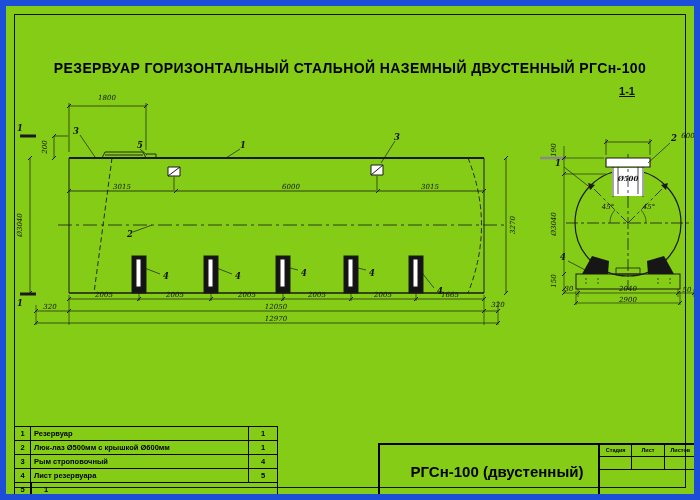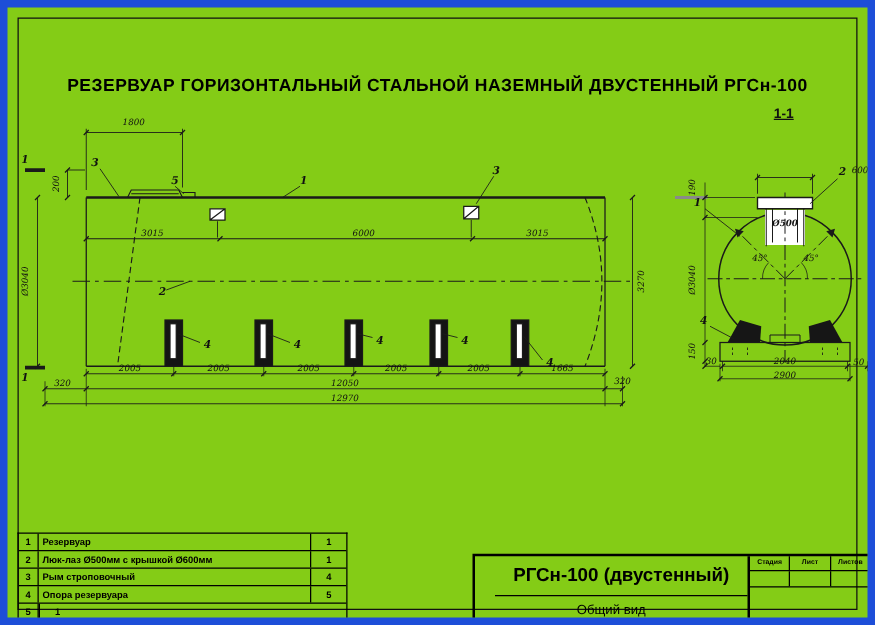--- a/index.html
+++ b/index.html
@@ -183,38 +183,37 @@
         <div class="pt-name">Люк-лаз Ø500мм с крышкой Ø600мм</div>
         <div class="pt-qty">1</div>
       </div>
       <div class="pt-row">
         <div class="pt-num">3</div>
         <div class="pt-name">Рым строповочный</div>
         <div class="pt-qty">4</div>
       </div>
       <div class="pt-row">
         <div class="pt-num">4</div>
-        <div class="pt-name">Опора резервуара</div>
+        <div class="pt-name">Лист резервуара</div>
         <div class="pt-qty">5</div>
       </div>
       <div class="pt-row">
         <div class="pt-num">5</div>
         <div class="pt-qty">1</div>
       </div>
       <div class="pt-row">
         <div class="pt-num">6</div>
         <div class="pt-name">Патрубки приёмо-раздаточные</div>
         <div class="pt-qty">1</div>
       </div>
     </div>
 
   <div id="title-block">
     <div id="tb-left">
       <div id="tb-doc">РГСн-100 (двустенный)</div>
-      <div id="tb-view">Общий вид</div>
     </div>
     <div id="tb-right">
       <div class="tb-hdr-row">
         <div class="tb-hdr">Стадия</div>
         <div class="tb-hdr">Лист</div>
         <div class="tb-hdr">Листов</div>
       </div>
       <div class="tb-val-row">
         <div class="tb-val"></div>
         <div class="tb-val"></div>

